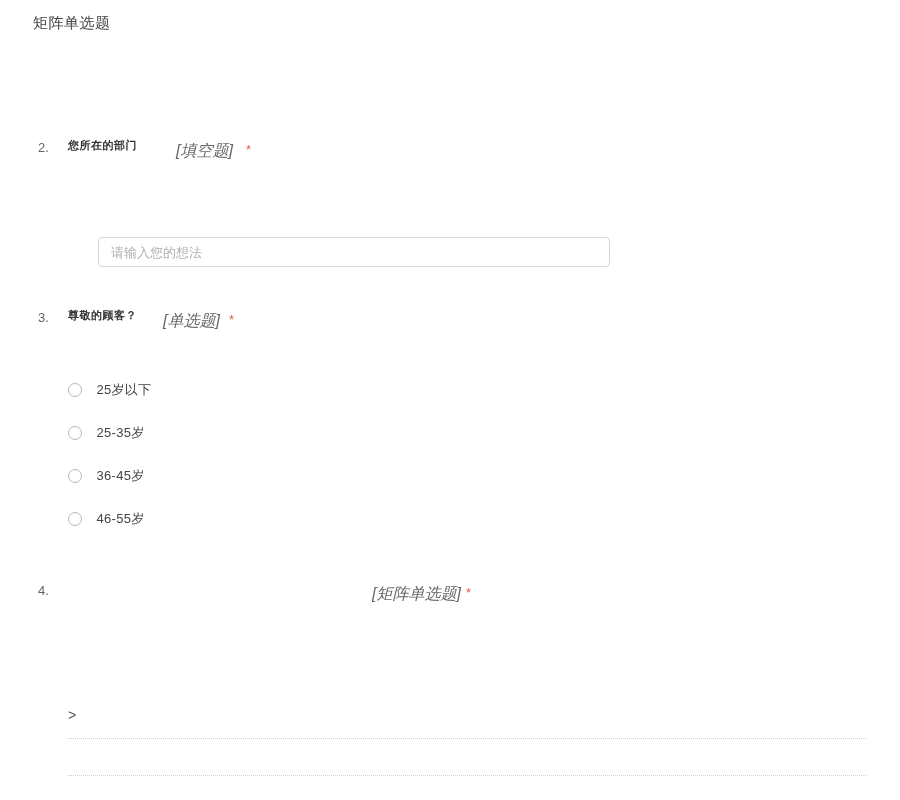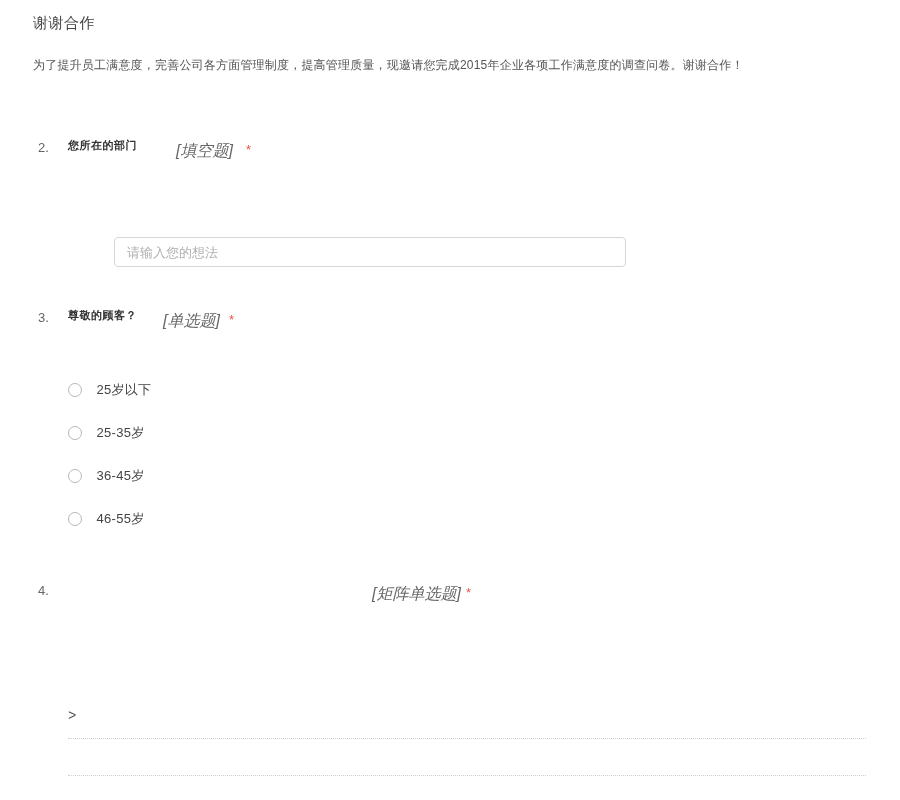--- a/index.html
+++ b/index.html
@@ -147,31 +147,30 @@
     left: 68px;
     width: 798px;
     border-top: 1px dotted #cfcfcf;
   }
 </style>
 </head>
 <body>
 
 <div class="page">
 
-  <div class="greeting">谢谢合作</div>
-  <div class="intro">为了提升员工满意度，完善公司各方面管理制度，提高管理质量，现邀请您完成2015年企业各项工作满意度的调查问卷。谢谢合作！</div>
+  <div class="greeting">矩阵单选题</div>
 
   <div class="question" style="top:138px;">
     <div class="q-head">
       <span class="q-num">2.</span>
       <span class="q-title">您所在的部门</span>
       <span class="q-type" style="left:176px;">[填空题]</span>
       <span class="q-required" style="left:246px;">*</span>
     </div>
-    <input class="text-input" style="top: 99px; margin-left: 16px;" type="text" placeholder="请输入您的想法">
+    <input class="text-input" style="top: 99px;" type="text" placeholder="请输入您的想法">
   </div>
 
   <div class="question" style="top:308px;">
     <div class="q-head">
       <span class="q-num">3.</span>
       <span class="q-title">尊敬的顾客？</span>
       <span class="q-type" style="left:163px;">[单选题]</span>
       <span class="q-required" style="left:229px;">*</span>
     </div>
 

